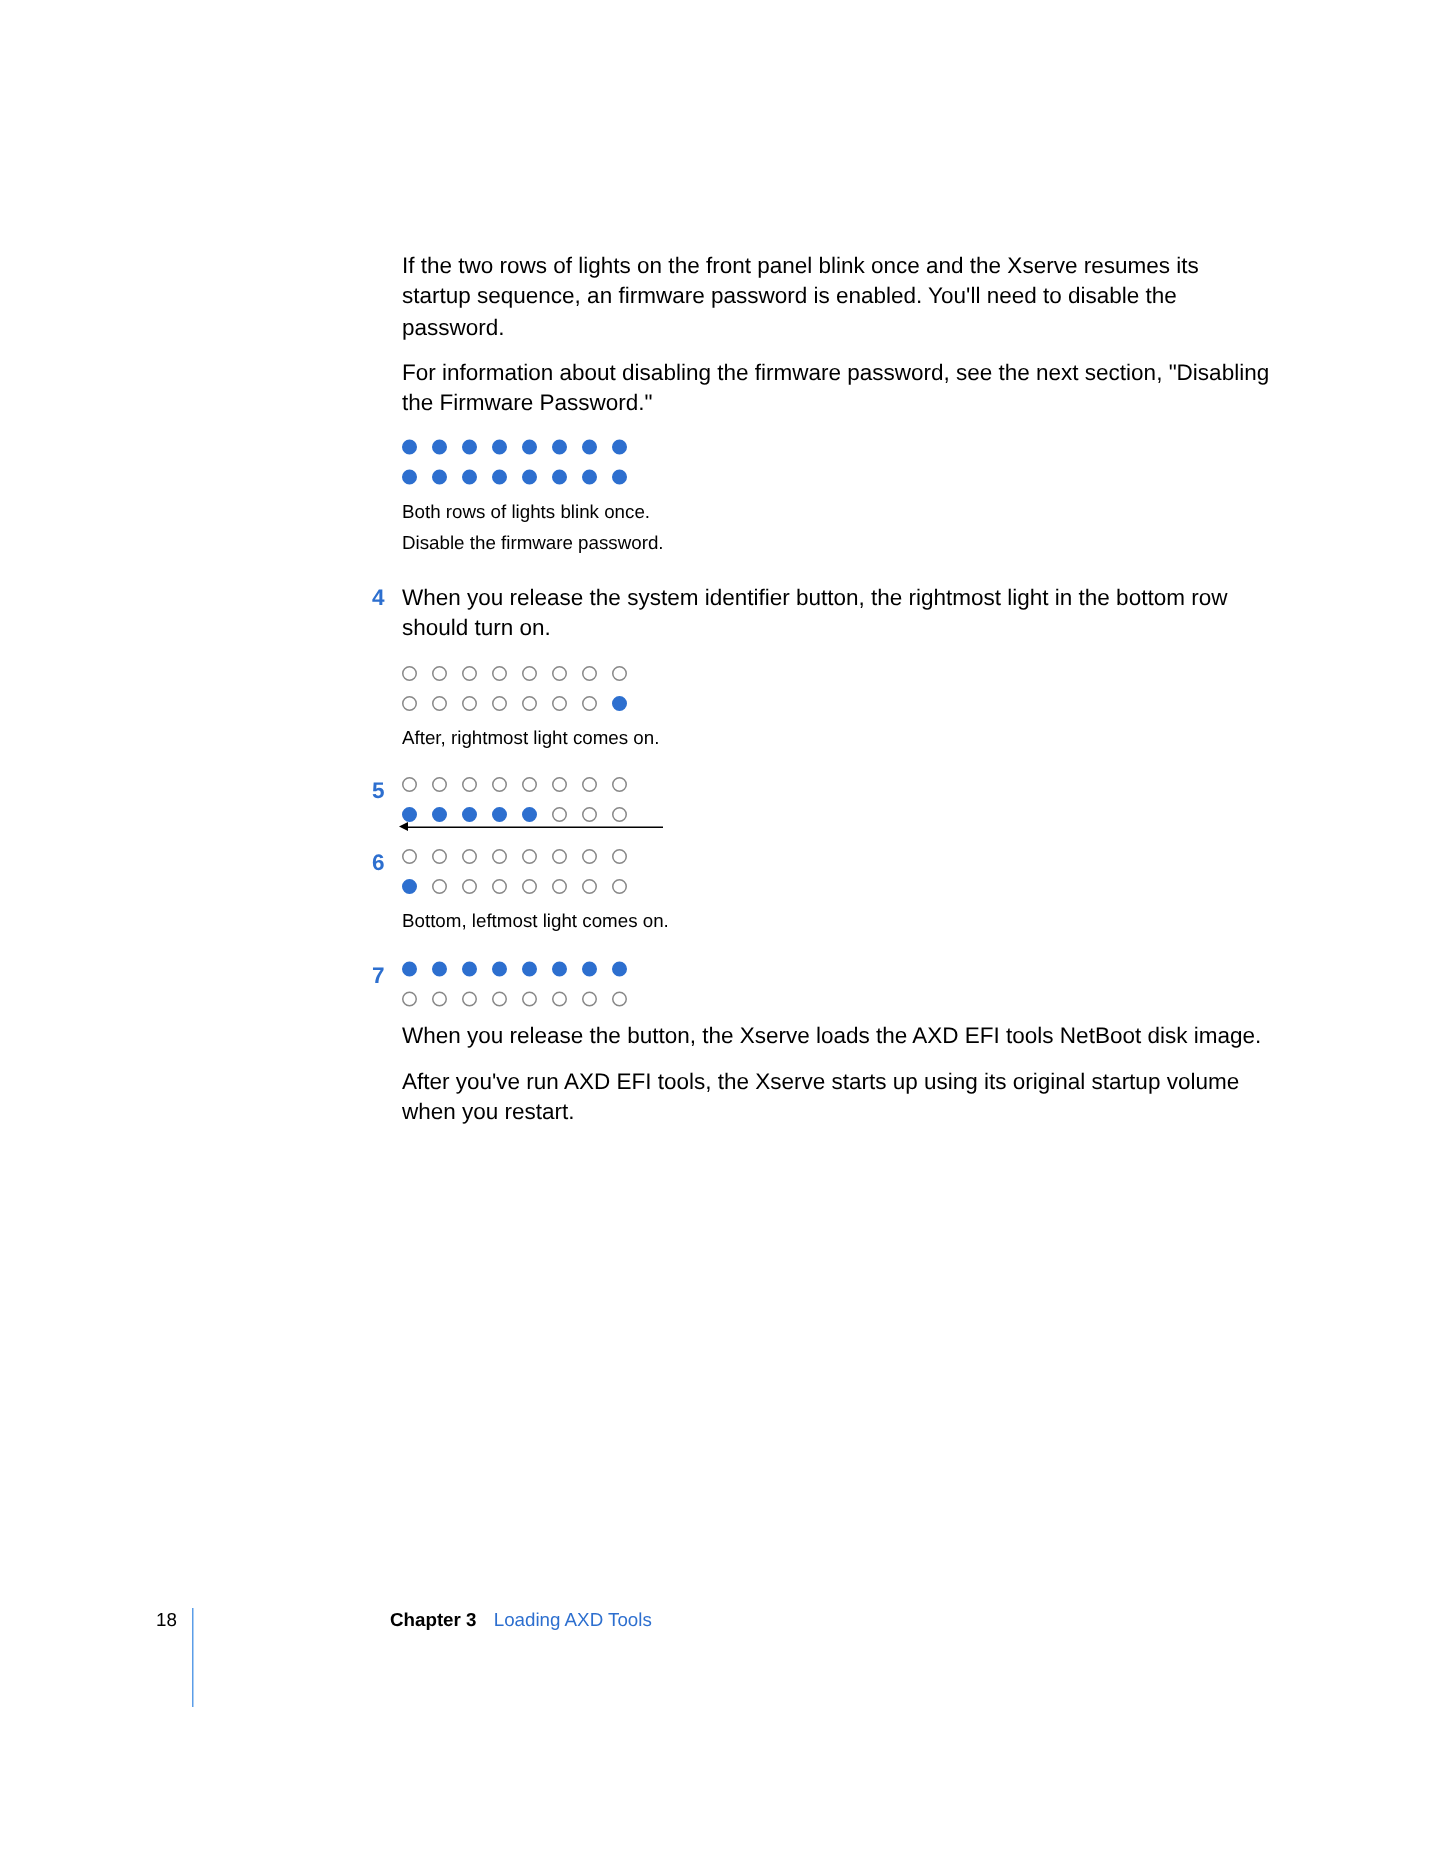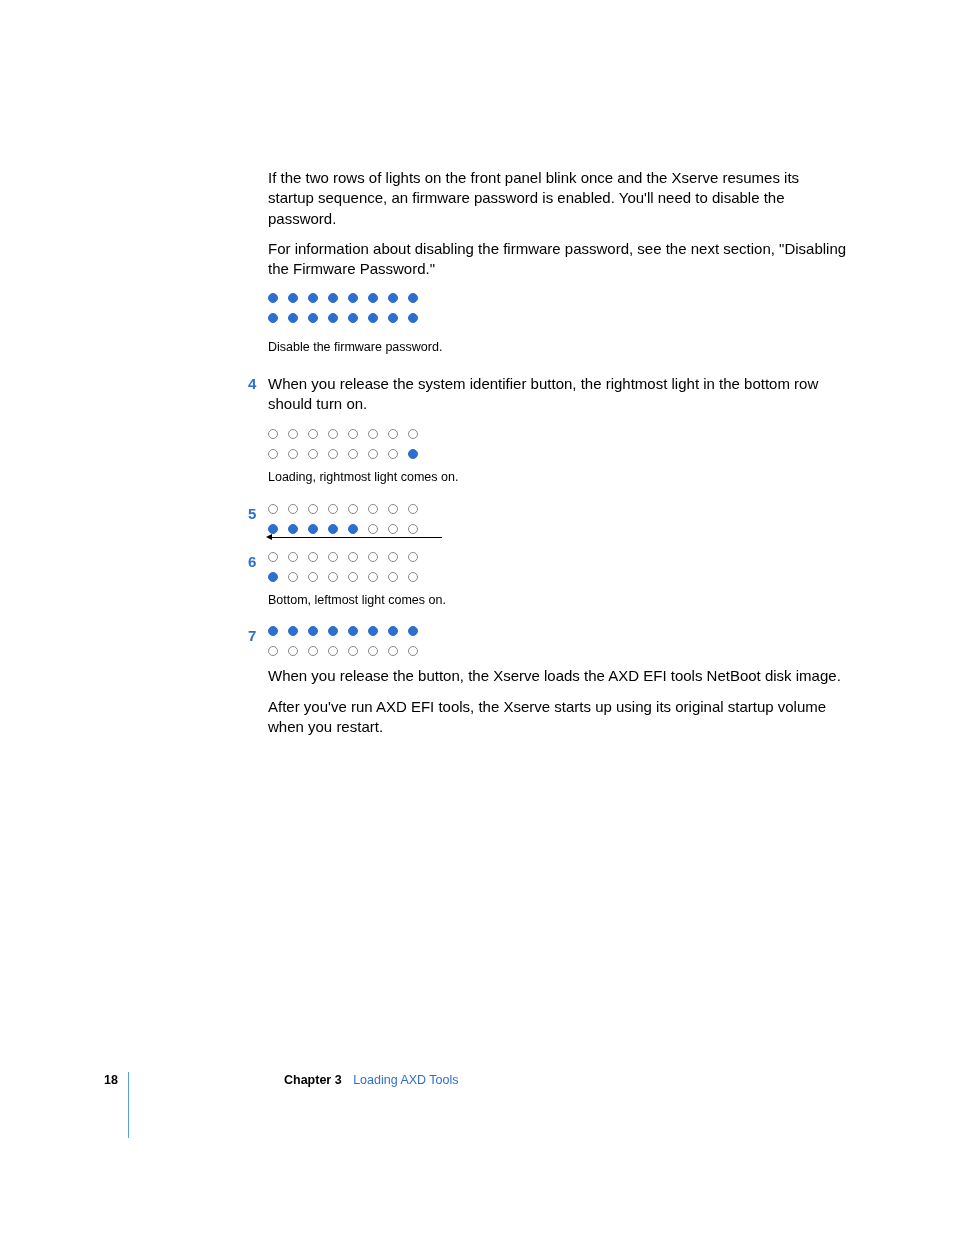--- a/index.html
+++ b/index.html
@@ -12,23 +12,23 @@
   .lights{margin-top:14px;}
   .row{display:flex;gap:10px;margin-bottom:10px;}
   .dot{width:10px;height:10px;border-radius:50%;box-sizing:border-box;}
   .dot.off{border:1px solid #888;background:#fff;}
   .dot.on{background:#2d6fcf;border:1px solid #2d6fcf;}
   .arrow-wrap{position:relative;}
   .arrow{position:absolute;left:-2px;top:10px;width:176px;height:8px;}
   .arrow-line{position:absolute;top:3px;left:4px;right:0;height:1px;background:#000;}
   .arrow-head{position:absolute;left:0;top:0;width:0;height:0;border-top:3.5px solid transparent;border-bottom:3.5px solid transparent;border-right:6px solid #000;}
   .pagefoot{position:absolute;left:104px;top:1072px;font-size:12.5px;}
-  .pn{font-weight:700;}
+  .pn{font-weight:400;}
   .rule{position:absolute;left:128px;top:1072px;width:1px;height:66px;background:#5b9de8;}
-  .chapline{position:absolute;left:284px;top:1072px;font-size:12.5px;}
+  .chapline{position:absolute;left:260px;top:1072px;font-size:12.5px;}
   .chapline .b{font-weight:600;}
   .chapline .t{color:#2d6fcf;margin-left:8px;}
 </style>
 </head>
 <body>
 
 <div class="page">
   <div class="content">
 
     <p class="para">If the two rows of lights on the front panel blink once and the Xserve resumes its startup sequence, an firmware password is enabled. You'll need to disable the password.</p>
@@ -48,21 +48,22 @@
       <div class="row">
           <div class="dot on"></div>
           <div class="dot on"></div>
           <div class="dot on"></div>
           <div class="dot on"></div>
           <div class="dot on"></div>
           <div class="dot on"></div>
           <div class="dot on"></div>
           <div class="dot on"></div>
         </div>
-      <div class="caption" style="margin-top:16px">Disable the firmware password.</div>
+      <div class="caption">Both rows of lights blink once.</div>
+      <div class="caption" style="margin-top:4px">Disable the firmware password.</div>
     </div>
 
     <div class="step">
       <span class="step-num">4</span>
       <span>When you release the system identifier button, the rightmost light in the bottom row should turn on.</span>
     </div>
     <div class="lights">
       <div class="row">
           <div class="dot off"></div>
           <div class="dot off"></div>
@@ -76,21 +77,21 @@
       <div class="row">
           <div class="dot off"></div>
           <div class="dot off"></div>
           <div class="dot off"></div>
           <div class="dot off"></div>
           <div class="dot off"></div>
           <div class="dot off"></div>
           <div class="dot off"></div>
           <div class="dot on"></div>
         </div>
-      <div class="caption">Loading, rightmost light comes on.</div>
+      <div class="caption">After, rightmost light comes on.</div>
     </div>
 
     <div class="step">
       <span class="step-num">5</span>
     </div>
     <div class="lights">
       <div class="row">
           <div class="dot off"></div>
           <div class="dot off"></div>
           <div class="dot off"></div>

